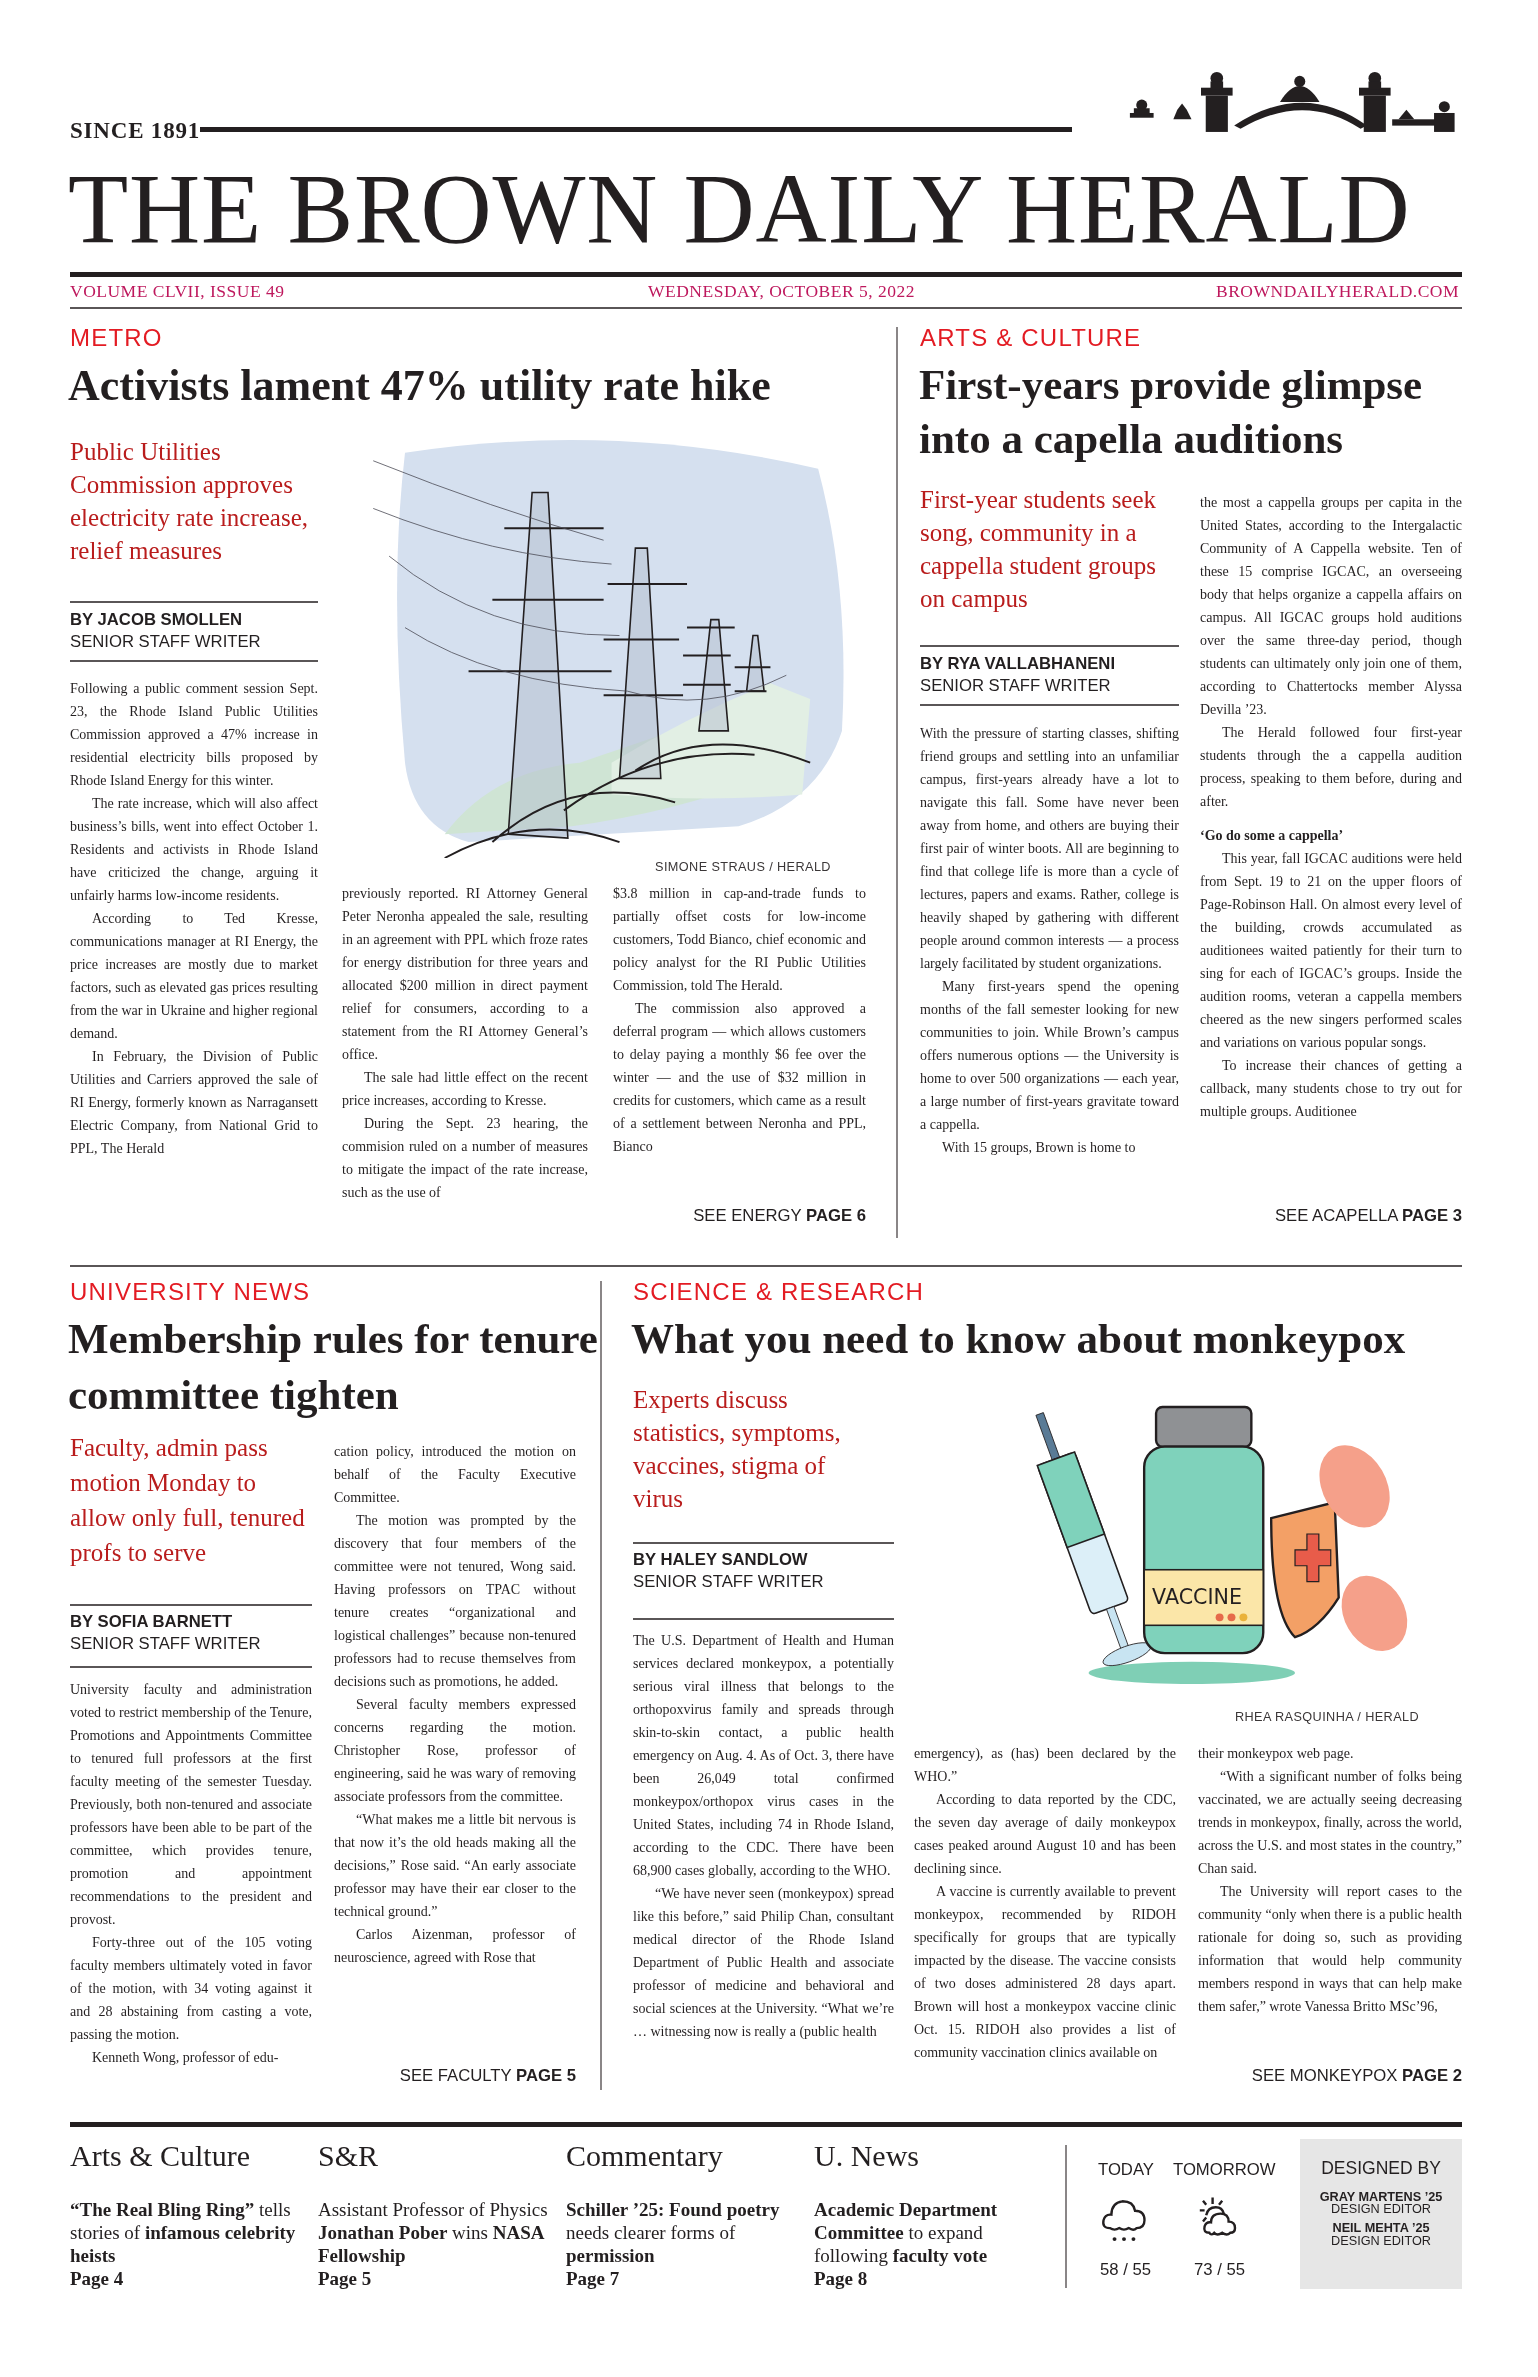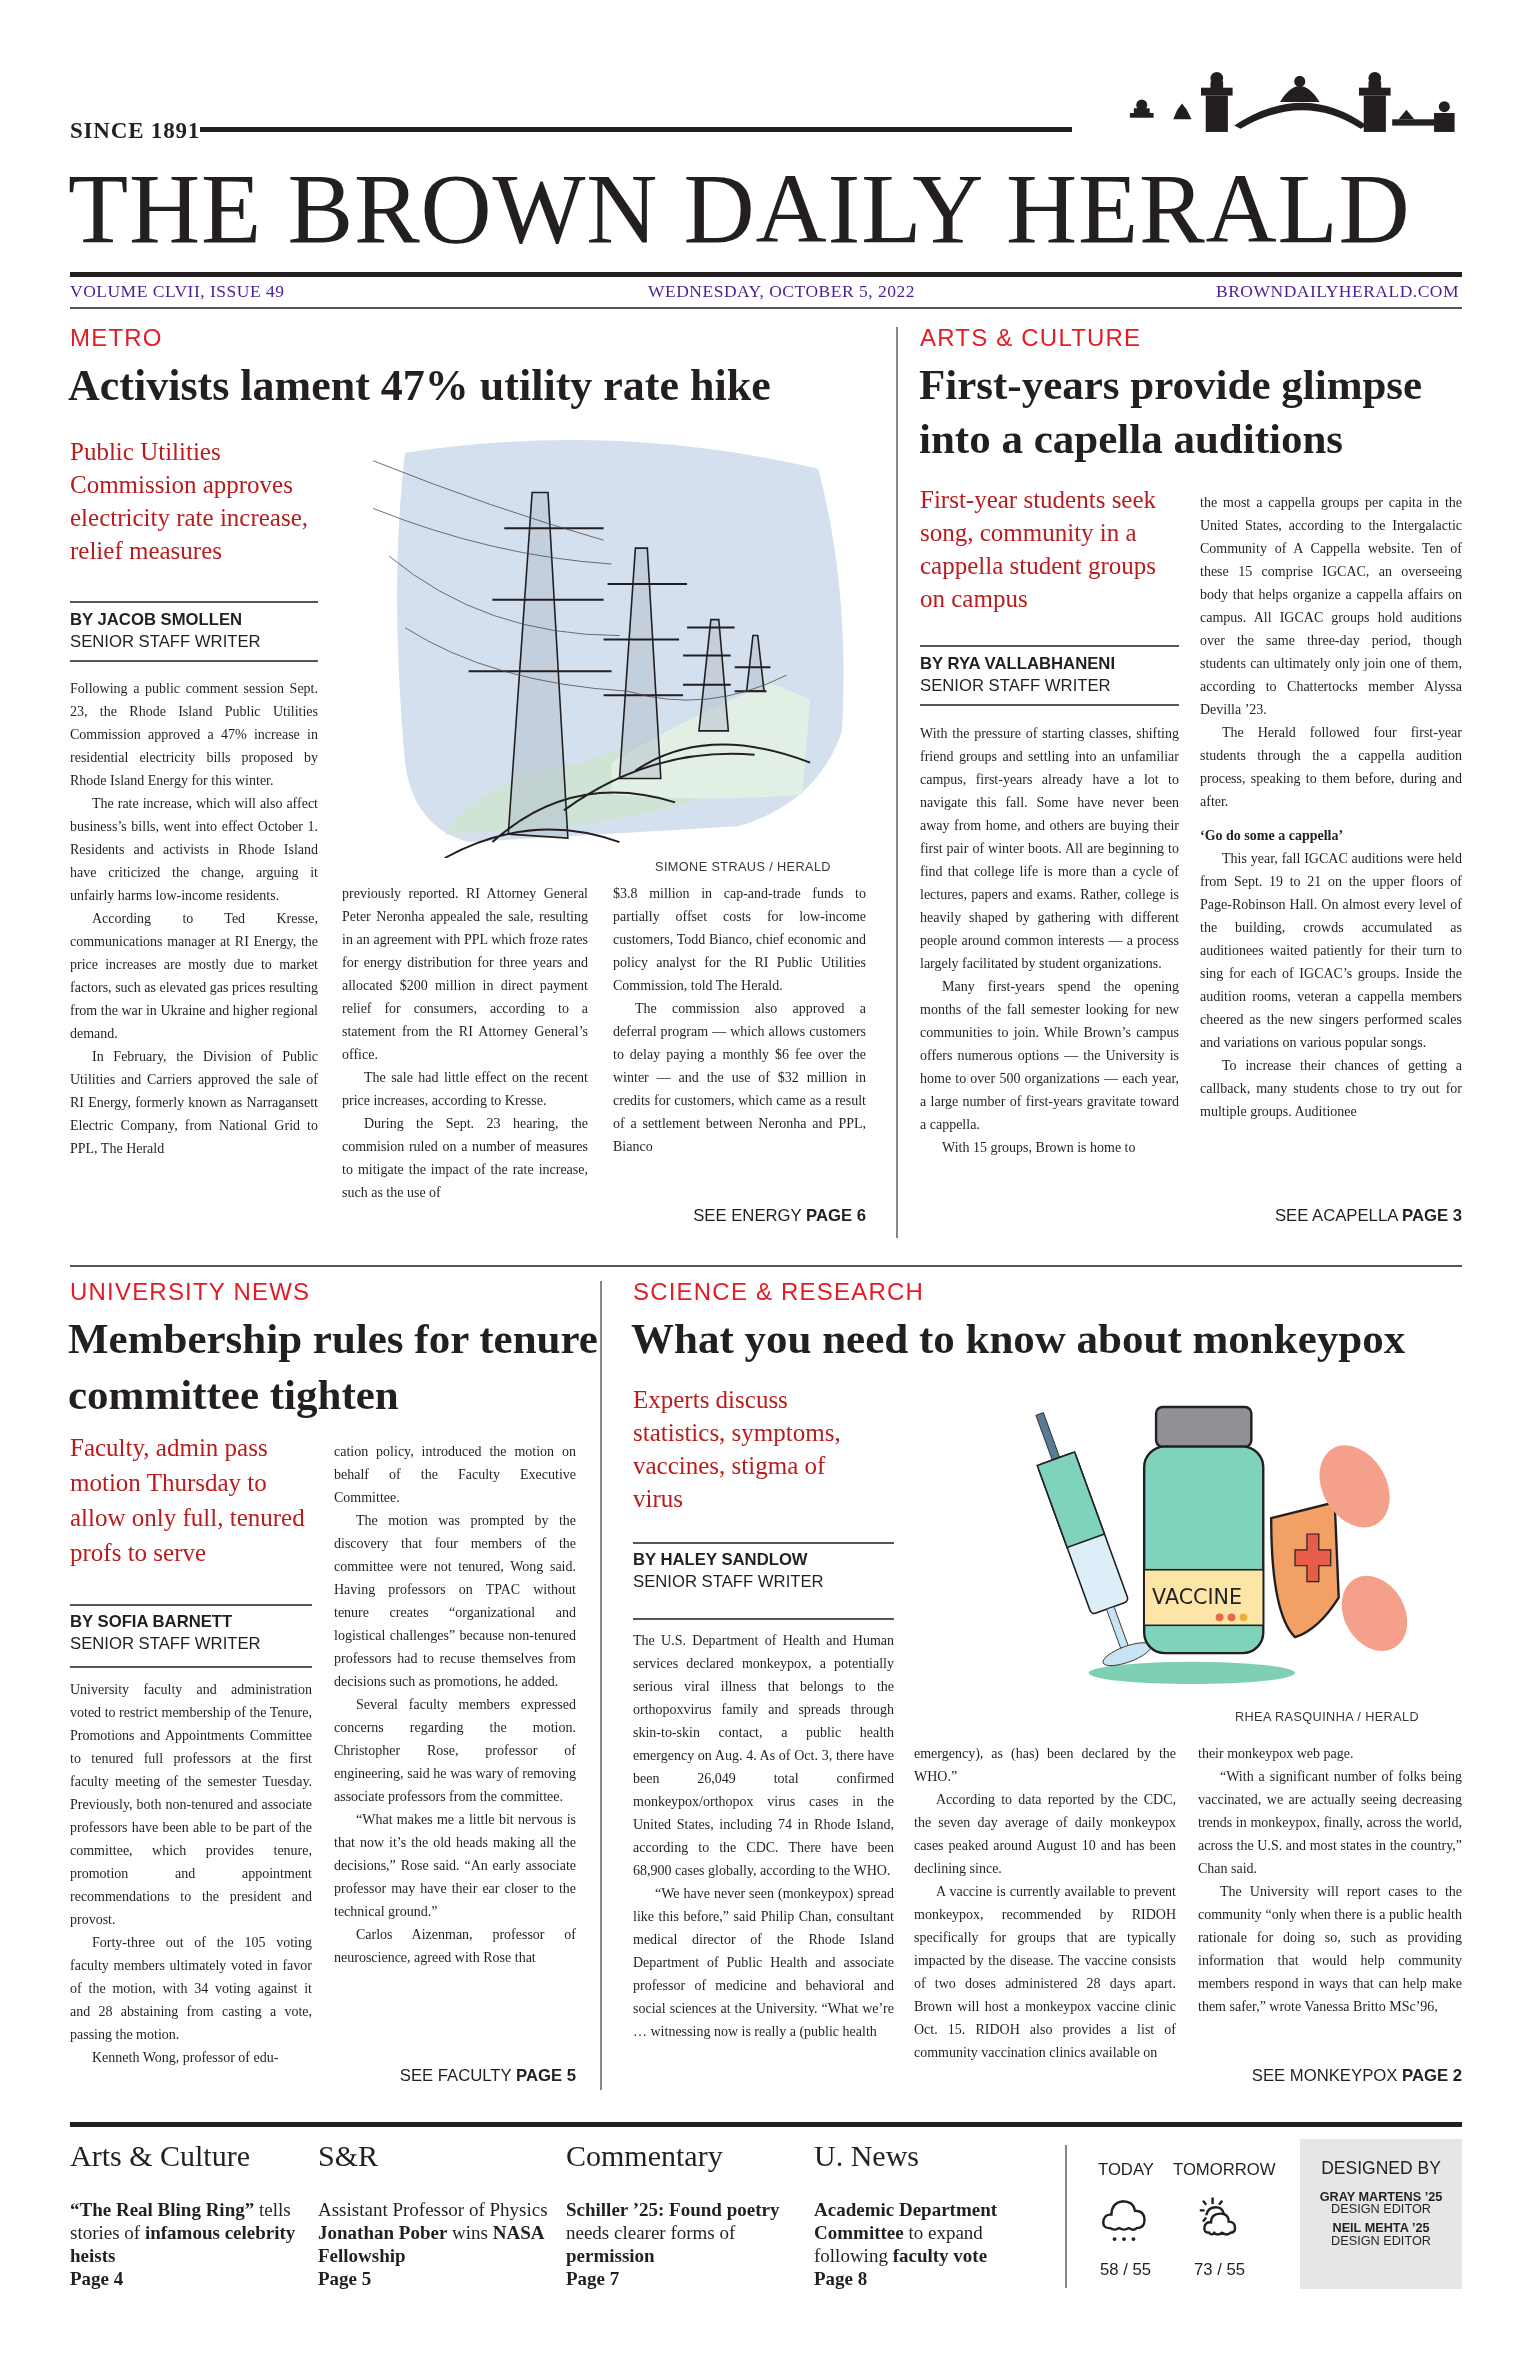--- a/index.html
+++ b/index.html
@@ -7,21 +7,21 @@
   body { position: relative; font-family: "Liberation Serif", "DejaVu Serif", serif; color: #231f20; }
   .abs { position: absolute; }
   .serif { font-family: "Liberation Serif", "DejaVu Serif", serif; }
 
   
   .since { left: 70px; top: 118px; font-size: 23px; letter-spacing: 0.8px; font-weight: 700; }
   .since-rule { left: 200px; top: 127px; width: 872px; height: 4.8px; background: #231f20; }
   .skyline { left: 1097px; top: 64px; width: 366px; height: 79px; }
   .title { left: 68px; top: 153px; width: 1399px; font-size: 99px; line-height: 111px; letter-spacing: 0.8px; white-space: nowrap; transform-origin: left top; transform: scaleX(1.0); font-weight: 400; }
   .title-rule { left: 70px; top: 272px; width: 1392px; height: 4.8px; background: #231f20; }
-  .meta { top: 281px; font-size: 17.5px; letter-spacing: 0.5px; color: #4c1d95; }
+  .meta { top: 281px; font-size: 17.5px; letter-spacing: 0.5px; color: #be185d; }
   .meta-rule { left: 70px; top: 307px; width: 1392px; height: 1.6px; background: #5a5657; }
 
   .section-label { font-family: "Liberation Sans", "DejaVu Sans", sans-serif; color: #e31b23; font-size: 24px; letter-spacing: 1.2px; font-weight: 400; }
   .headline { font-weight: 700; color: #231f20; }
   .dek { font-size: 25px; line-height: 33px; color: #b91c1c; }
   .rule { height: 1.6px; background: #5a5657; }
   .byline { font-family: "Liberation Sans", "DejaVu Sans", sans-serif; font-size: 16.7px; line-height: 22px; }
   .byline b { font-weight: 700; }
   .body-col { font-size: 14px; line-height: 23px; text-align: justify; hyphens: auto; color: #231f20; }
   .body-col p { text-indent: 22px; }
@@ -152,21 +152,21 @@
   <h4 style="margin-top:11px;">‘Go do some a cappella’</h4>
   <p>This year, fall IGCAC auditions were held from Sept. 19 to 21 on the upper floors of Page-Robinson Hall. On almost every level of the building, crowds accumulated as auditionees waited patiently for their turn to sing for each of IGCAC’s groups. Inside the audition rooms, veteran a cappella members cheered as the new singers performed scales and variations on various popular songs.</p>
   <p>To increase their chances of getting a callback, many students chose to try out for multiple groups. Auditionee</p>
 </div>
 <div class="abs see" style="left:1200px; top:1206px; width:262px;"><span>SEE ACAPELLA </span><b>PAGE 3</b></div>
 
 <div class="abs hdiv" style="left:70px; top:1265px; width:1392px;"></div>
 
 <div class="abs section-label" style="left:70px; top:1278px;">UNIVERSITY NEWS</div>
 <div class="abs headline serif" style="left:68px; top:1311px; width:540px; font-size:43px; line-height:56px;">Membership rules for tenure committee tighten</div>
-<div class="abs dek serif" style="left:70px; top:1430px; width:246px; line-height:35px;">Faculty, admin pass motion Thursday to allow only full, tenured profs to serve</div>
+<div class="abs dek serif" style="left:70px; top:1430px; width:246px; line-height:35px;">Faculty, admin pass motion Monday to allow only full, tenured profs to serve</div>
 <div class="abs rule" style="left:70px; top:1604px; width:242px;"></div>
 <div class="abs byline" style="left:70px; top:1611px;">
   <div><b>BY SOFIA BARNETT</b></div>
   <div>SENIOR STAFF WRITER</div>
 </div>
 <div class="abs rule" style="left:70px; top:1666px; width:242px;"></div>
 <div class="abs body-col" style="left:70px; top:1678px; width:242px;">
   <p class="first">University faculty and administration voted to restrict membership of the Tenure, Promotions and Appointments Committee to tenured full professors at the first faculty meeting of the semester Tuesday. Previously, both non-tenured and associate professors have been able to be part of the committee, which provides tenure, promotion and appointment recommendations to the president and provost.</p>
   <p>Forty-three out of the 105 voting faculty members ultimately voted in favor of the motion, with 34 voting against it and 28 abstaining from casting a vote, passing the motion.</p>
   <p>Kenneth Wong, professor of edu-</p>

